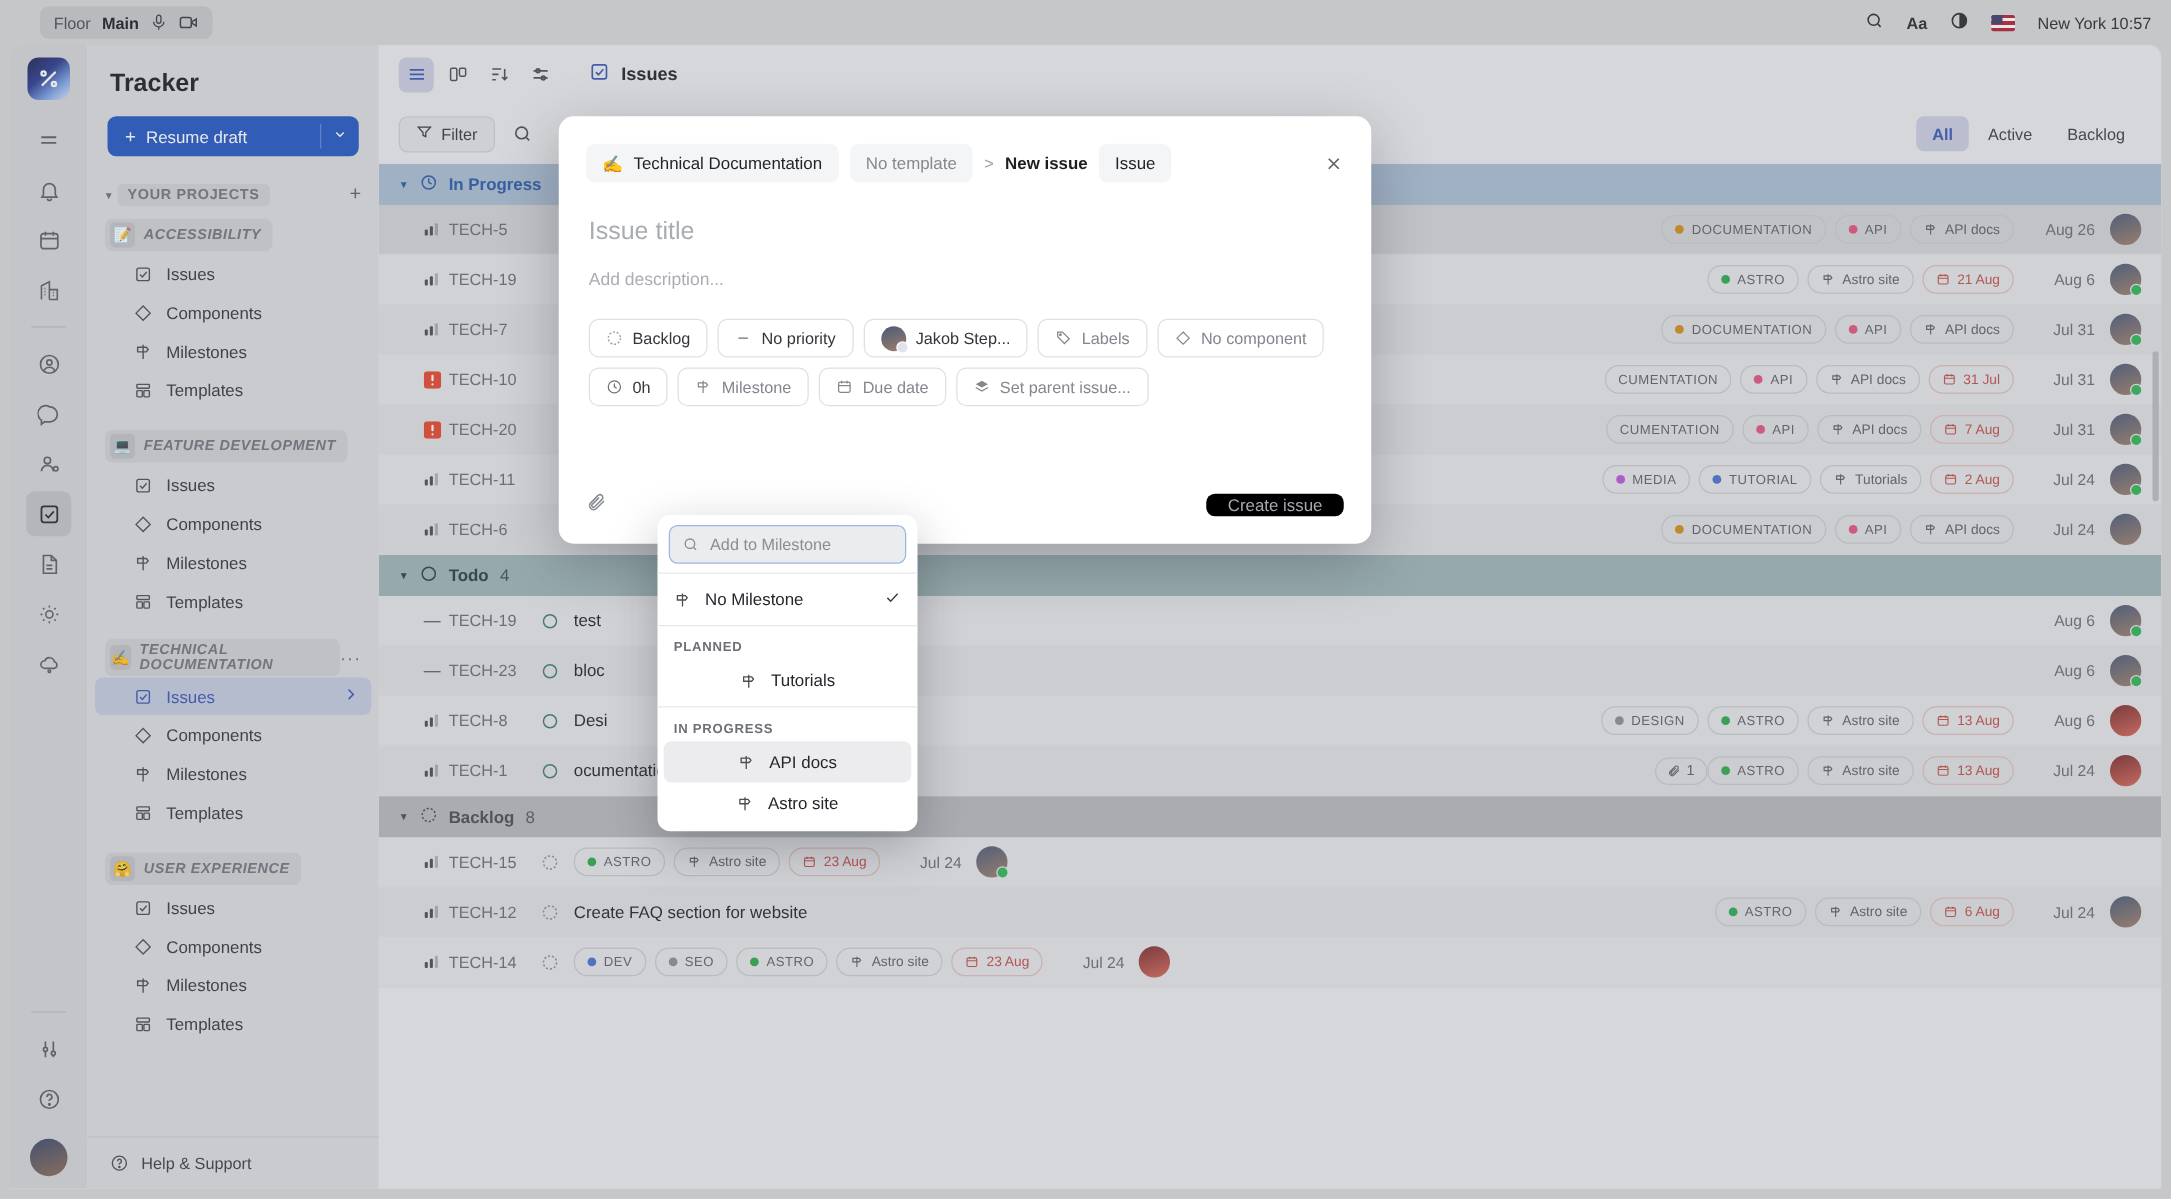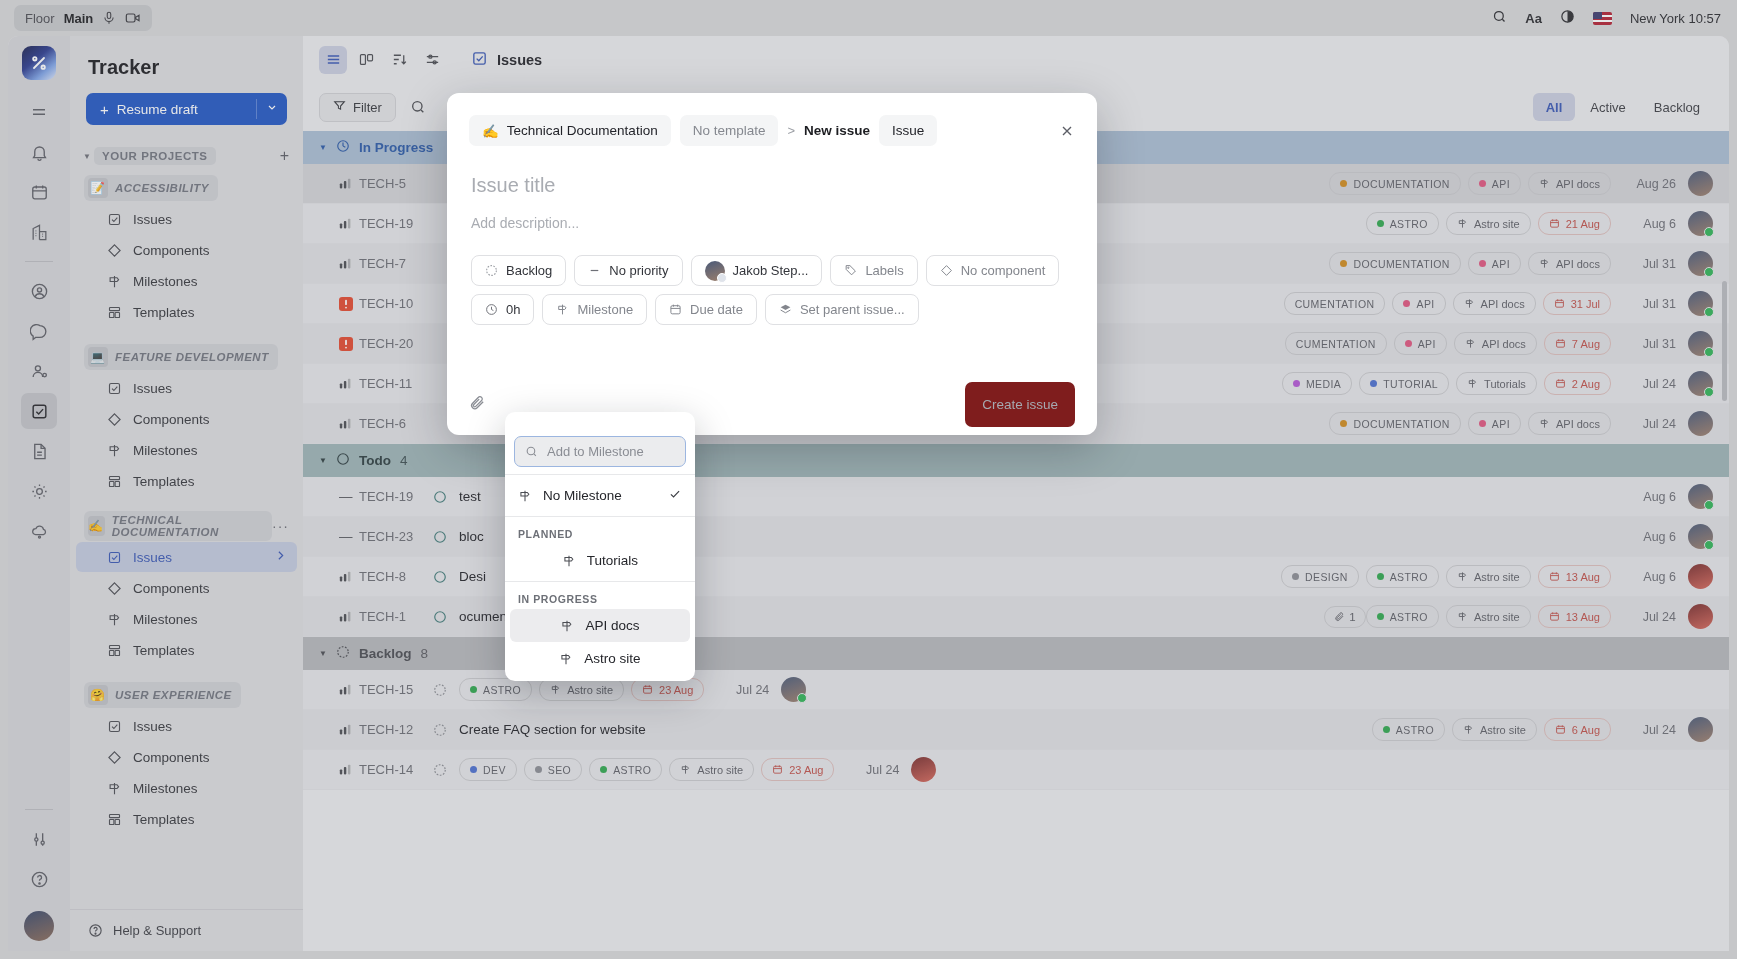--- a/index.html
+++ b/index.html
@@ -12,21 +12,21 @@
   }
   body { position: relative; }
 
   
   .osbar {
     position: absolute; top: 0; left: 0; width: 1737px; height: 36px;
     display: flex; align-items: center; background: #d7d8da;
     font-size: 13px; color: #2b2c30;
   }
   .os-left { display: flex; align-items: center; gap: 9px;
-    background: #c6c8cb; border-radius: 7px; padding: 4px 11px; margin-left: 14px; height: 26px; }
+    background: #c6c8cb; border-radius: 7px; padding: 4px 11px; margin-left: 32px; height: 26px; }
   .os-floor { color: #4c4e54; }
   .os-main { font-weight: bold; color: #1d1e21; }
   .os-ico { display: flex; align-items: center; color: #3a3b40; }
   .os-right { margin-left: auto; display: flex; align-items: center; gap: 18px; margin-right: 16px; font-size: 13px; color: #2b2c30; }
   .os-right .aa { font-weight: bold; font-size: 13px; }
   .flag { width: 19px; height: 13px; border-radius: 2px; overflow: hidden; display: inline-block;
      background: linear-gradient(to bottom,#b22234 0 20%,#fff 20% 40%,#b22234 40% 60%,#fff 60% 80%,#b22234 80% 100%); position: relative; }
   .flag::before { content:""; position:absolute; left:0; top:0; width:9px; height:7px; background:#3c3b6e; }
 
   
@@ -148,26 +148,26 @@
   .m-pills { display: flex; flex-wrap: wrap; gap: 8px; padding: 24px 24px 0 24px; }
   .pill { display: flex; align-items: center; gap: 8px; height: 31px; padding: 0 13px;
      border: 1px solid #dfe0e3; border-radius: 8px; font-size: 13px; color: #33353b; background: #fff; }
   .pill.ph { color: #83868d; }
   .pill-av { width: 20px; height: 20px; border-radius: 50%; background: linear-gradient(160deg,#4a5a78,#9d7f6c); position: relative; }
   .pill-av::after { content:""; position:absolute; right:-2px; bottom:-2px; width:8px; height:8px;
      border-radius:50%; background:#dfe3ea; border:1.5px solid #fff; }
   .m-foot { position: absolute; left: 0; right: 0; bottom: 0; height: 62px; display: flex;
      align-items: center; padding: 0 22px; }
   .m-clip { color: #8a8d94; }
-  .create-btn { margin-left: auto; height: 45px; padding: 1px 17px; border-radius: 7px;
-     background: #7f1d1d; color: #a6a9b0; font-size: 13.5px; display: flex; align-items: center; }
+  .create-btn { margin-left: auto; height: 18px; padding: 1px 17px; border-radius: 7px;
+     background: #000000; color: #a6a9b0; font-size: 13.5px; display: flex; align-items: center; }
 
   
-  .dd { position: absolute; left: 505px; top: 412px; width: 190px;
-     background: #fff; border-radius: 10px; box-shadow: 0 12px 38px rgba(20,22,30,.26); padding: 24px 0 6px; }
+  .dd { position: absolute; left: 526px; top: 412px; width: 208px;
+     background: #fff; border-radius: 10px; box-shadow: 0 12px 38px rgba(20,22,30,.26); padding: 8px 0 6px; }
   .dd-srch { margin: 0 9px 7px; height: 31px; background: #ebecee; border: 1.5px solid #9cb6e0;
      border-radius: 7px; display: flex; align-items: center; gap: 9px; padding: 0 10px; }
   .dd-srch span { font-size: 13px; color: #8a8d94; }
   .dd-hr { height: 1px; background: #e7e8ea; margin: 4px 0; }
   .dd-item { display: flex; align-items: center; gap: 11px; height: 33px; margin: 0 5px;
      padding: 0 8px; border-radius: 6px; font-size: 13.5px; color: #25262b; justify-content: center; }
   .dd-item.sel { background: #ececee; }
   .dd-check { margin-left: auto; color: #3c3e44; }
   .dd-sec { font-size: 10.5px; font-weight: bold; letter-spacing: .6px; color: #6d7077; padding: 7px 13px 4px; }
   .ic { display: inline-flex; align-items: center; justify-content: center; }

